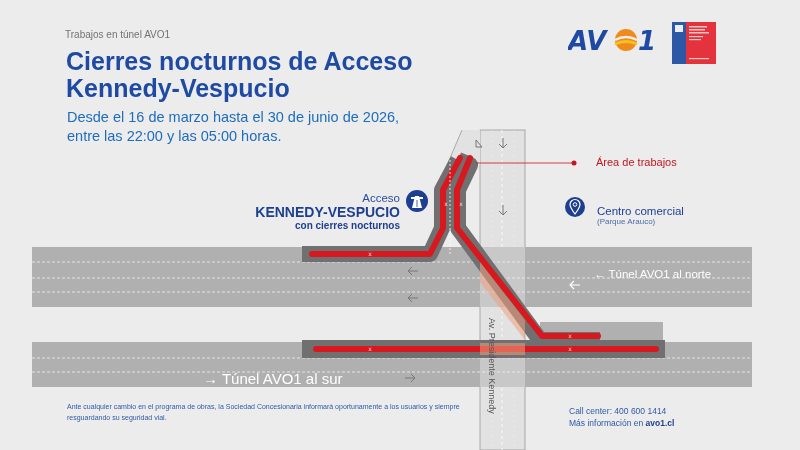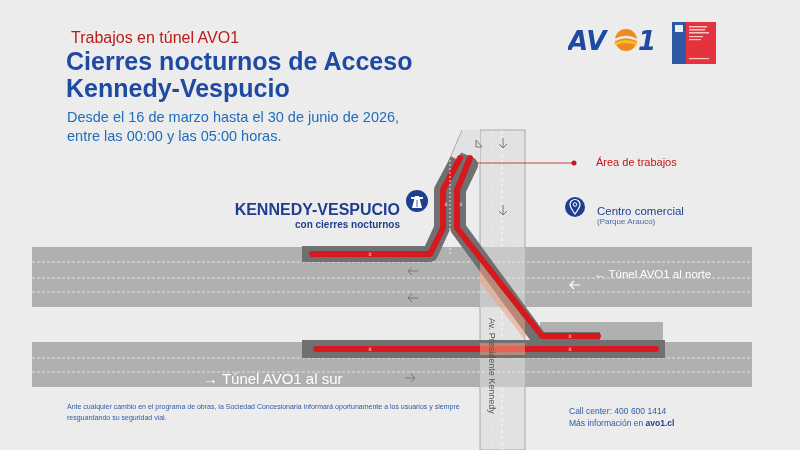--- a/index.html
+++ b/index.html
@@ -1,27 +1,27 @@
 <!DOCTYPE html>
 <html><head>
 <meta charset="utf-8">
 <style>
   * { box-sizing: border-box; margin: 0; padding: 0; }
   html, body { width: 800px; height: 450px; overflow: hidden; }
   body { background: #ececec; font-family: "Liberation Sans", "DejaVu Sans", sans-serif; position: relative; }
   .abs { position: absolute; }
-  .kicker { left: 71px; top: 29px; font-size: 16px; color: #b91c1c; }
+  .kicker { left: 65px; top: 29px; font-size: 10px; color: #737373; }
   .title { left: 66px; top: 48px; font-size: 25px; line-height: 27px; font-weight: bold; color: #1e4aa3; width: 420px; }
   .subtitle { left: 67px; top: 108px; font-size: 14.5px; line-height: 19px; color: #1d6dbd; width: 340px; }
   .logo-avo { left: 568px; top: 23px; width: 94px; height: 34px; }
   .logo-gob { left: 672px; top: 22px; width: 44px; height: 42px; }
   svg.map { left: 0; top: 0; width: 800px; height: 450px; }
   .acceso { left: 220px; top: 192px; width: 180px; text-align: right; color: #1e3f8f; }
   .acceso .a1 { font-size: 11.5px; color: #2a4da0; }
-  .acceso .a2 { font-size: 16px; font-weight: bold; color: #1e3f8f; margin-top: 9px; }
+  .acceso .a2 { font-size: 14px; font-weight: bold; color: #1e3f8f; }
   .acceso .a3 { font-size: 10px; font-weight: bold; color: #1e3f8f; }
   .area { left: 596px; top: 156px; font-size: 11px; color: #c4161c; }
   .centro { left: 597px; top: 197px; margin-top: 8px; }
   .centro .c1 { font-size: 11.5px; color: #1e3f8f; }
   .centro .c2 { font-size: 8px; color: #4b6aa8; }
   .label-norte { left: 594px; top: 268px; font-size: 11.5px; color: #ffffff; }
   .label-sur { left: 203px; top: 370px; font-size: 15px; color: #ffffff; }
   .av-label { left: 497px; top: 318px; font-size: 9px; color: #555; transform-origin: 0 0; transform: rotate(90deg); white-space: nowrap; }
   .footer-l { left: 67px; top: 399px; width: 400px; }
   .footer-l .f1 { font-size: 8.5px; color: #1e3f8f; font-weight: bold; }
@@ -102,21 +102,21 @@
   <rect x="411" y="197" width="12" height="2" fill="#fff"></rect>
   <line x1="417" y1="200" x2="417" y2="207" stroke="#1e3f8f" stroke-width="0.8"></line>
 
   <circle cx="575" cy="207" r="10" fill="#1e3f8f"></circle>
   <path d="M575,214 C572,210 570,207 570,204.5 A5,5 0 0 1 580,204.5 C580,207 578,210 575,214 Z" fill="none" stroke="#fff" stroke-width="1.2"></path>
   <circle cx="575" cy="204.5" r="1.8" fill="none" stroke="#fff" stroke-width="1"></circle>
 </svg>
 
 <div class="abs kicker">Trabajos en túnel AVO1</div>
 <div class="abs title">Cierres nocturnos de Acceso Kennedy-Vespucio</div>
-<div class="abs subtitle">Desde el 16 de marzo hasta el 30 de junio de 2026, entre las 00:00 y las 05:00 horas.</div>
+<div class="abs subtitle">Desde el 16 de marzo hasta el 30 de junio de 2026, entre las 22:00 y las 05:00 horas.</div>
 
 <svg class="abs logo-avo" viewBox="0 0 94 34">
   <text x="0" y="27" font-family="DejaVu Sans, sans-serif" font-weight="bold" font-style="italic" font-size="26" fill="#1e4aa3">AV</text>
   <circle cx="58" cy="17" r="11" fill="#f08a1c"></circle>
   <path d="M47,17 Q58,11 69,17" stroke="#ececec" stroke-width="2.5" fill="none"></path>
   <path d="M47,21 Q58,16 69,21" stroke="#f7c21e" stroke-width="3" fill="none"></path>
   <text x="70" y="27" font-family="DejaVu Sans, sans-serif" font-weight="bold" font-style="italic" font-size="26" fill="#1e4aa3">1</text>
 </svg>
 <svg class="abs logo-gob" viewBox="0 0 44 42">
   <rect x="0" y="0" width="14" height="42" fill="#2c58a6"></rect>
@@ -124,20 +124,21 @@
   <rect x="3" y="3" width="8" height="7" fill="#fff" opacity="0.9"></rect>
   <rect x="17" y="4" width="18" height="1.5" fill="#f7c7c9"></rect>
   <rect x="17" y="7" width="16" height="1.5" fill="#f7c7c9"></rect>
   <rect x="17" y="10" width="20" height="1.5" fill="#f7c7c9"></rect>
   <rect x="17" y="14" width="14" height="1.2" fill="#f7c7c9"></rect>
   <rect x="17" y="17" width="12" height="1.2" fill="#f7c7c9"></rect>
   <rect x="17" y="36" width="20" height="1.2" fill="#f7c7c9"></rect>
 </svg>
 
 <div class="abs acceso">
+  <div class="a1">Acceso</div>
   <div class="a2">KENNEDY-VESPUCIO</div>
   <div class="a3">con cierres nocturnos</div>
 </div>
 
 <div class="abs area">Área de trabajos</div>
 
 <div class="abs centro">
   <div class="c1">Centro comercial</div>
   <div class="c2">(Parque Arauco)</div>
 </div>

